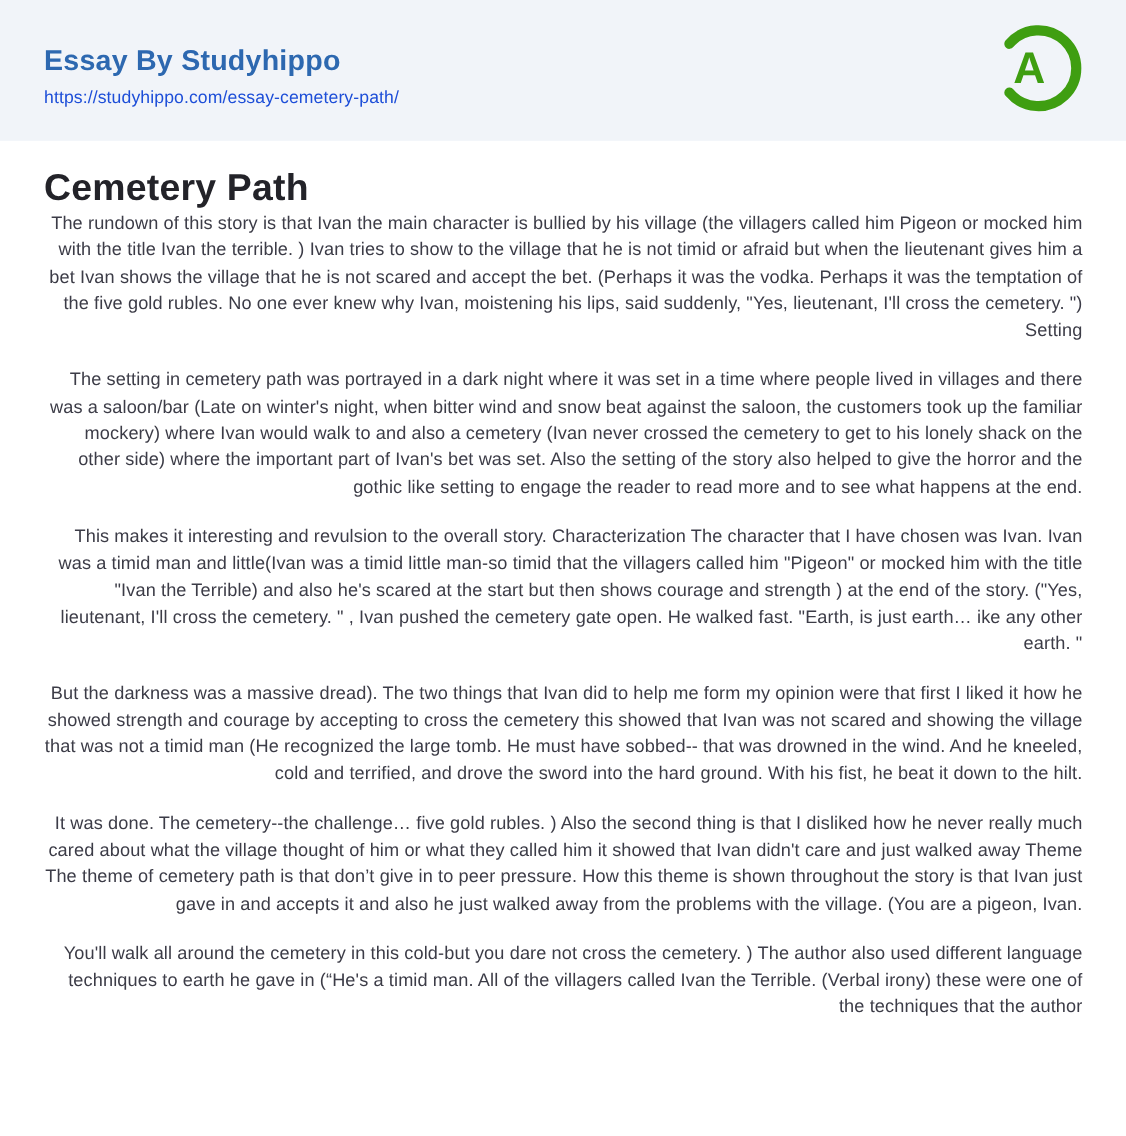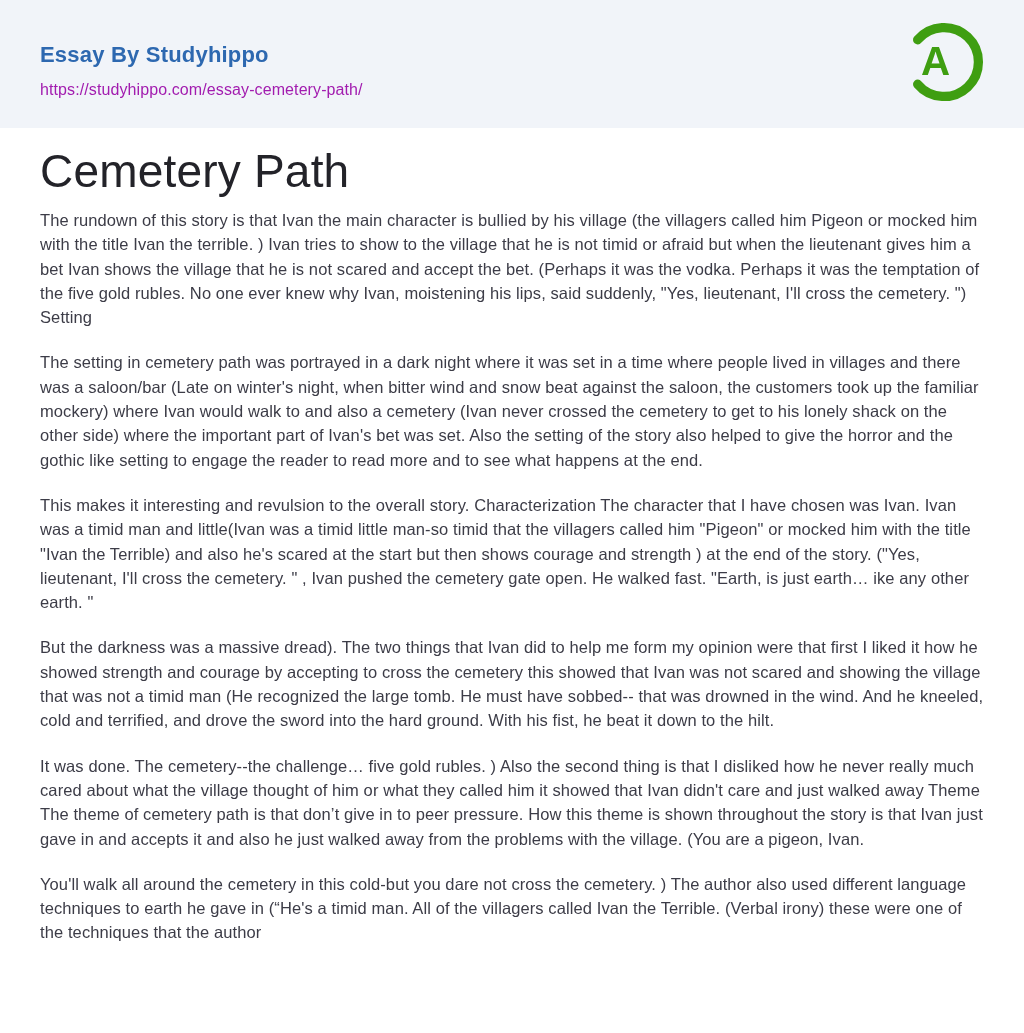--- a/index.html
+++ b/index.html
@@ -12,60 +12,60 @@
 
   .header {
     position: relative;
     width: 100%;
     height: 128px;
     background: #f1f4f9;
     padding: 42px 40px 0 40px;
   }
   .site-title {
     color: #2d68b0;
-    font-size: 22px;
+    font-size: 26px;
     font-weight: 700;
     letter-spacing: 0.2px;
     line-height: 26px;
   }
   .essay-url {
     display: inline-block;
     margin-top: 13px;
-    color: #a21caf;
+    color: #1d4ed8;
     font-size: 16px;
     font-weight: 400;
     text-decoration: none;
     letter-spacing: 0.1px;
   }
   .logo {
     position: absolute;
     top: 20px;
     right: 38px;
     width: 84px;
     height: 84px;
   }
 
   .content {
     padding: 23px 40px 60px 40px;
   }
   .essay-title {
     color: #232329;
-    font-size: 46px;
-    font-weight: 400;
+    font-size: 34px;
+    font-weight: 700;
     letter-spacing: 0.2px;
     line-height: 40px;
-    margin-bottom: 17px;
   }
   .essay-paragraph {
     color: #3c3c47;
     font-size: 16.5px;
     line-height: 24.3px;
     letter-spacing: 0.1px;
     margin-bottom: 21px;
     font-weight: 400;
+    text-align: right;
   }
 </style>
 </head>
 <body>
 
 <header class="header">
   <div class="site-title">Essay By Studyhippo</div>
   <a class="essay-url" href="#">https://studyhippo.com/essay-cemetery-path/</a>
   <div class="logo">
     <svg viewBox="0 0 100 100" width="84" height="84" aria-hidden="true">

